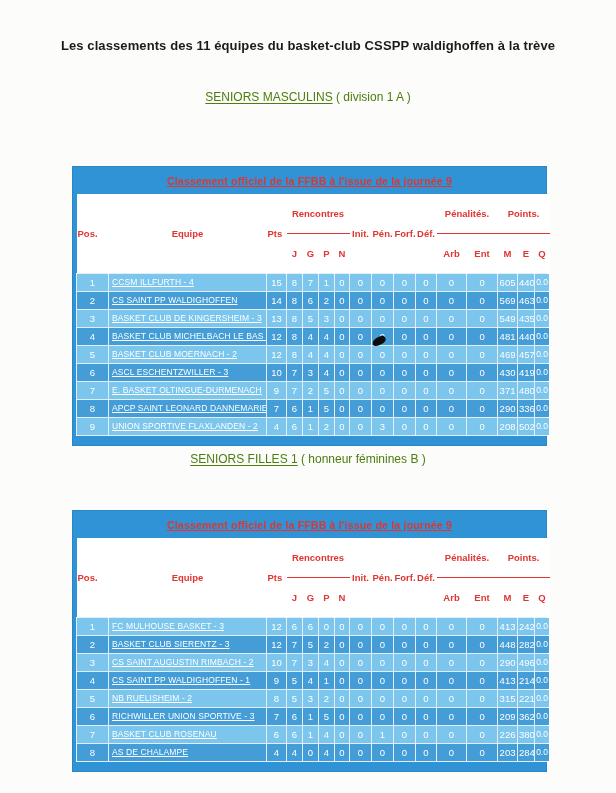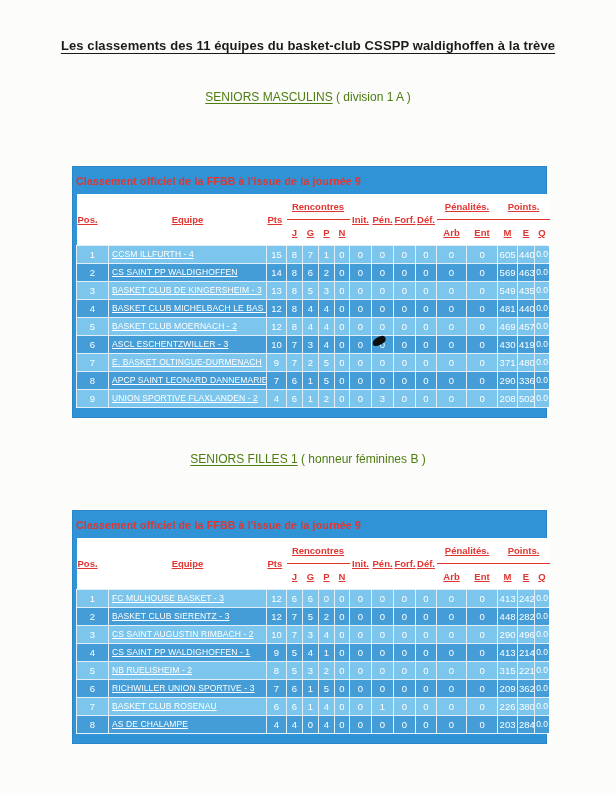--- a/index.html
+++ b/index.html
@@ -16,21 +16,21 @@
     overflow:hidden;
   }
 
   
   .page-title{
     position:absolute;top:38px;left:0;width:616px;
     text-align:center;
     font-size:13px;font-weight:bold;color:#1b1b1b;
     letter-spacing:.1px;
   }
-  .page-title span{text-decoration:underline;text-underline-offset:3px;}
+  .page-title span{text-underline-offset:3px;}
   .section-heading{
     position:absolute;left:0;width:616px;
     text-align:center;
     font-size:12px;color:#4d7c0f;
   }
   .section-heading .u{text-decoration:underline;text-underline-offset:2px;}
   #heading-masculins{top:90px;}
   #heading-filles{top:452px;}
 
   
@@ -39,40 +39,41 @@
     background:#2f93d6;
     padding:0 3px 9px 3px;
     box-sizing:border-box;
     box-shadow:0 0 0 1px #2a86c6;
   }
   #table-masculins{top:167px;}
   #table-filles{top:511px;}
 
   .ffbb-title{
     height:27px;line-height:28px;
+    text-align:center;
     color:#e03530;font-size:10.5px;font-weight:bold;
     letter-spacing:.2px;
+    text-decoration:underline;
   }
 
   table.standings{
     width:100%;
     border-collapse:collapse;
     table-layout:fixed;
   }
   table.standings thead th{
     background:#ffffff;
     color:#e03530;
     font-size:9.5px;font-weight:bold;
-    padding:3px 1px;
+    padding:10px 1px;
     border:none;
     vertical-align:middle;
     height:19px;
     white-space:nowrap;
     overflow:hidden;
-    text-decoration:underline;
   }
   th.th-pos{text-align:left;padding-left:4px;}
   th.th-equipe{text-align:center;}
   th.th-pts{text-align:left;padding-right:0;}
   th.th-group{border-bottom:1px solid #e03530 !important;text-align:center;}
   th.th-mid{text-align:center;font-size:9px;}
   tr.h2 th{height:16px;vertical-align:top;padding-top:2px;text-align:center;}
 
   table.standings tbody td{
     height:17px;

